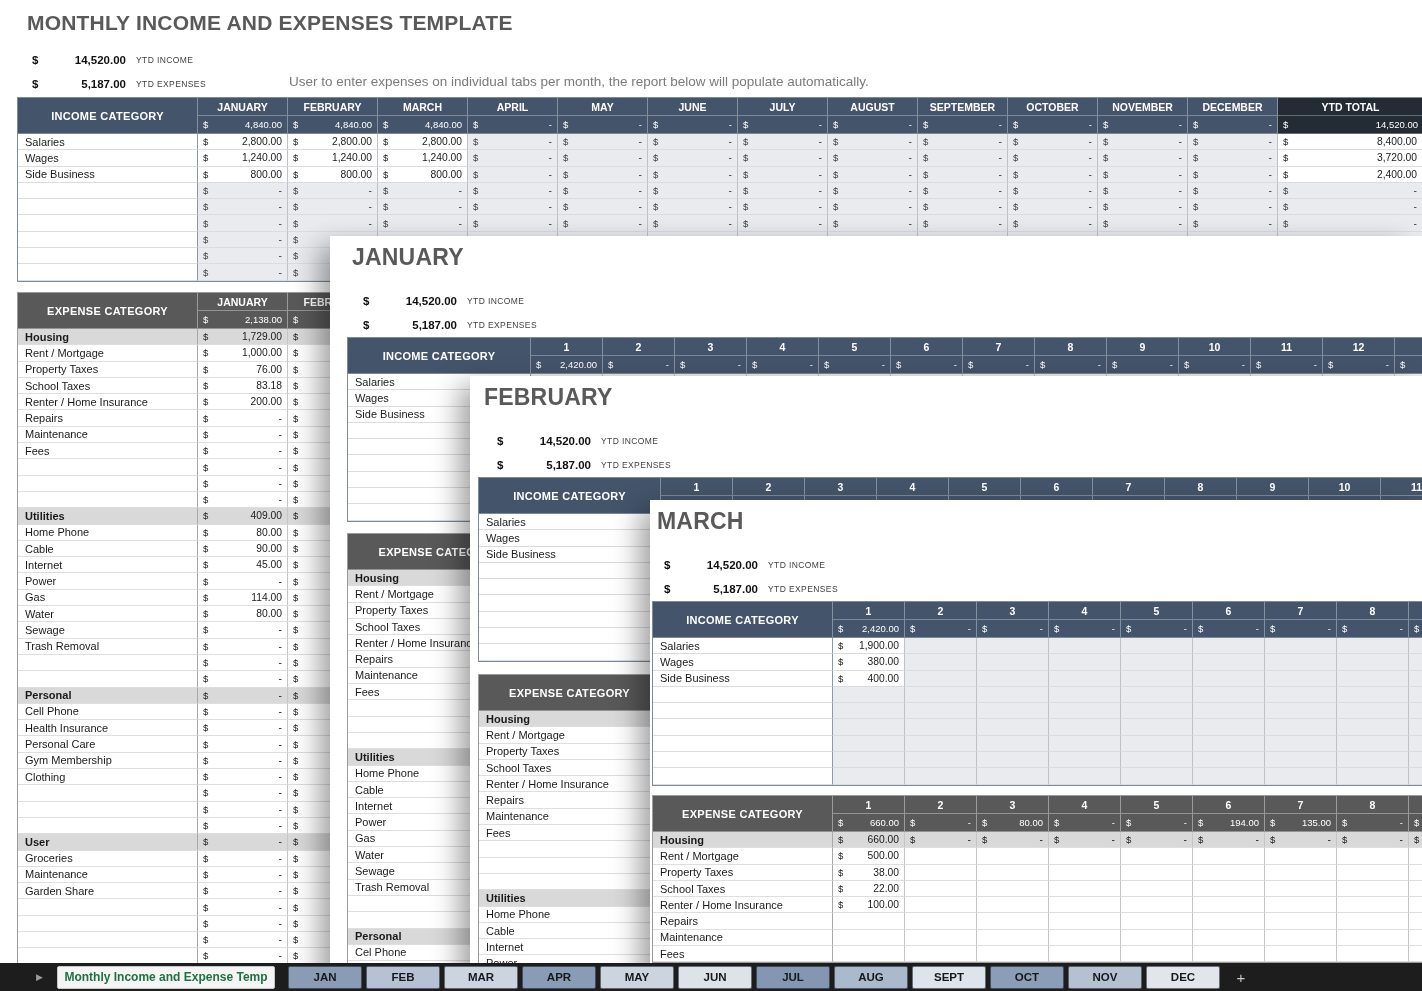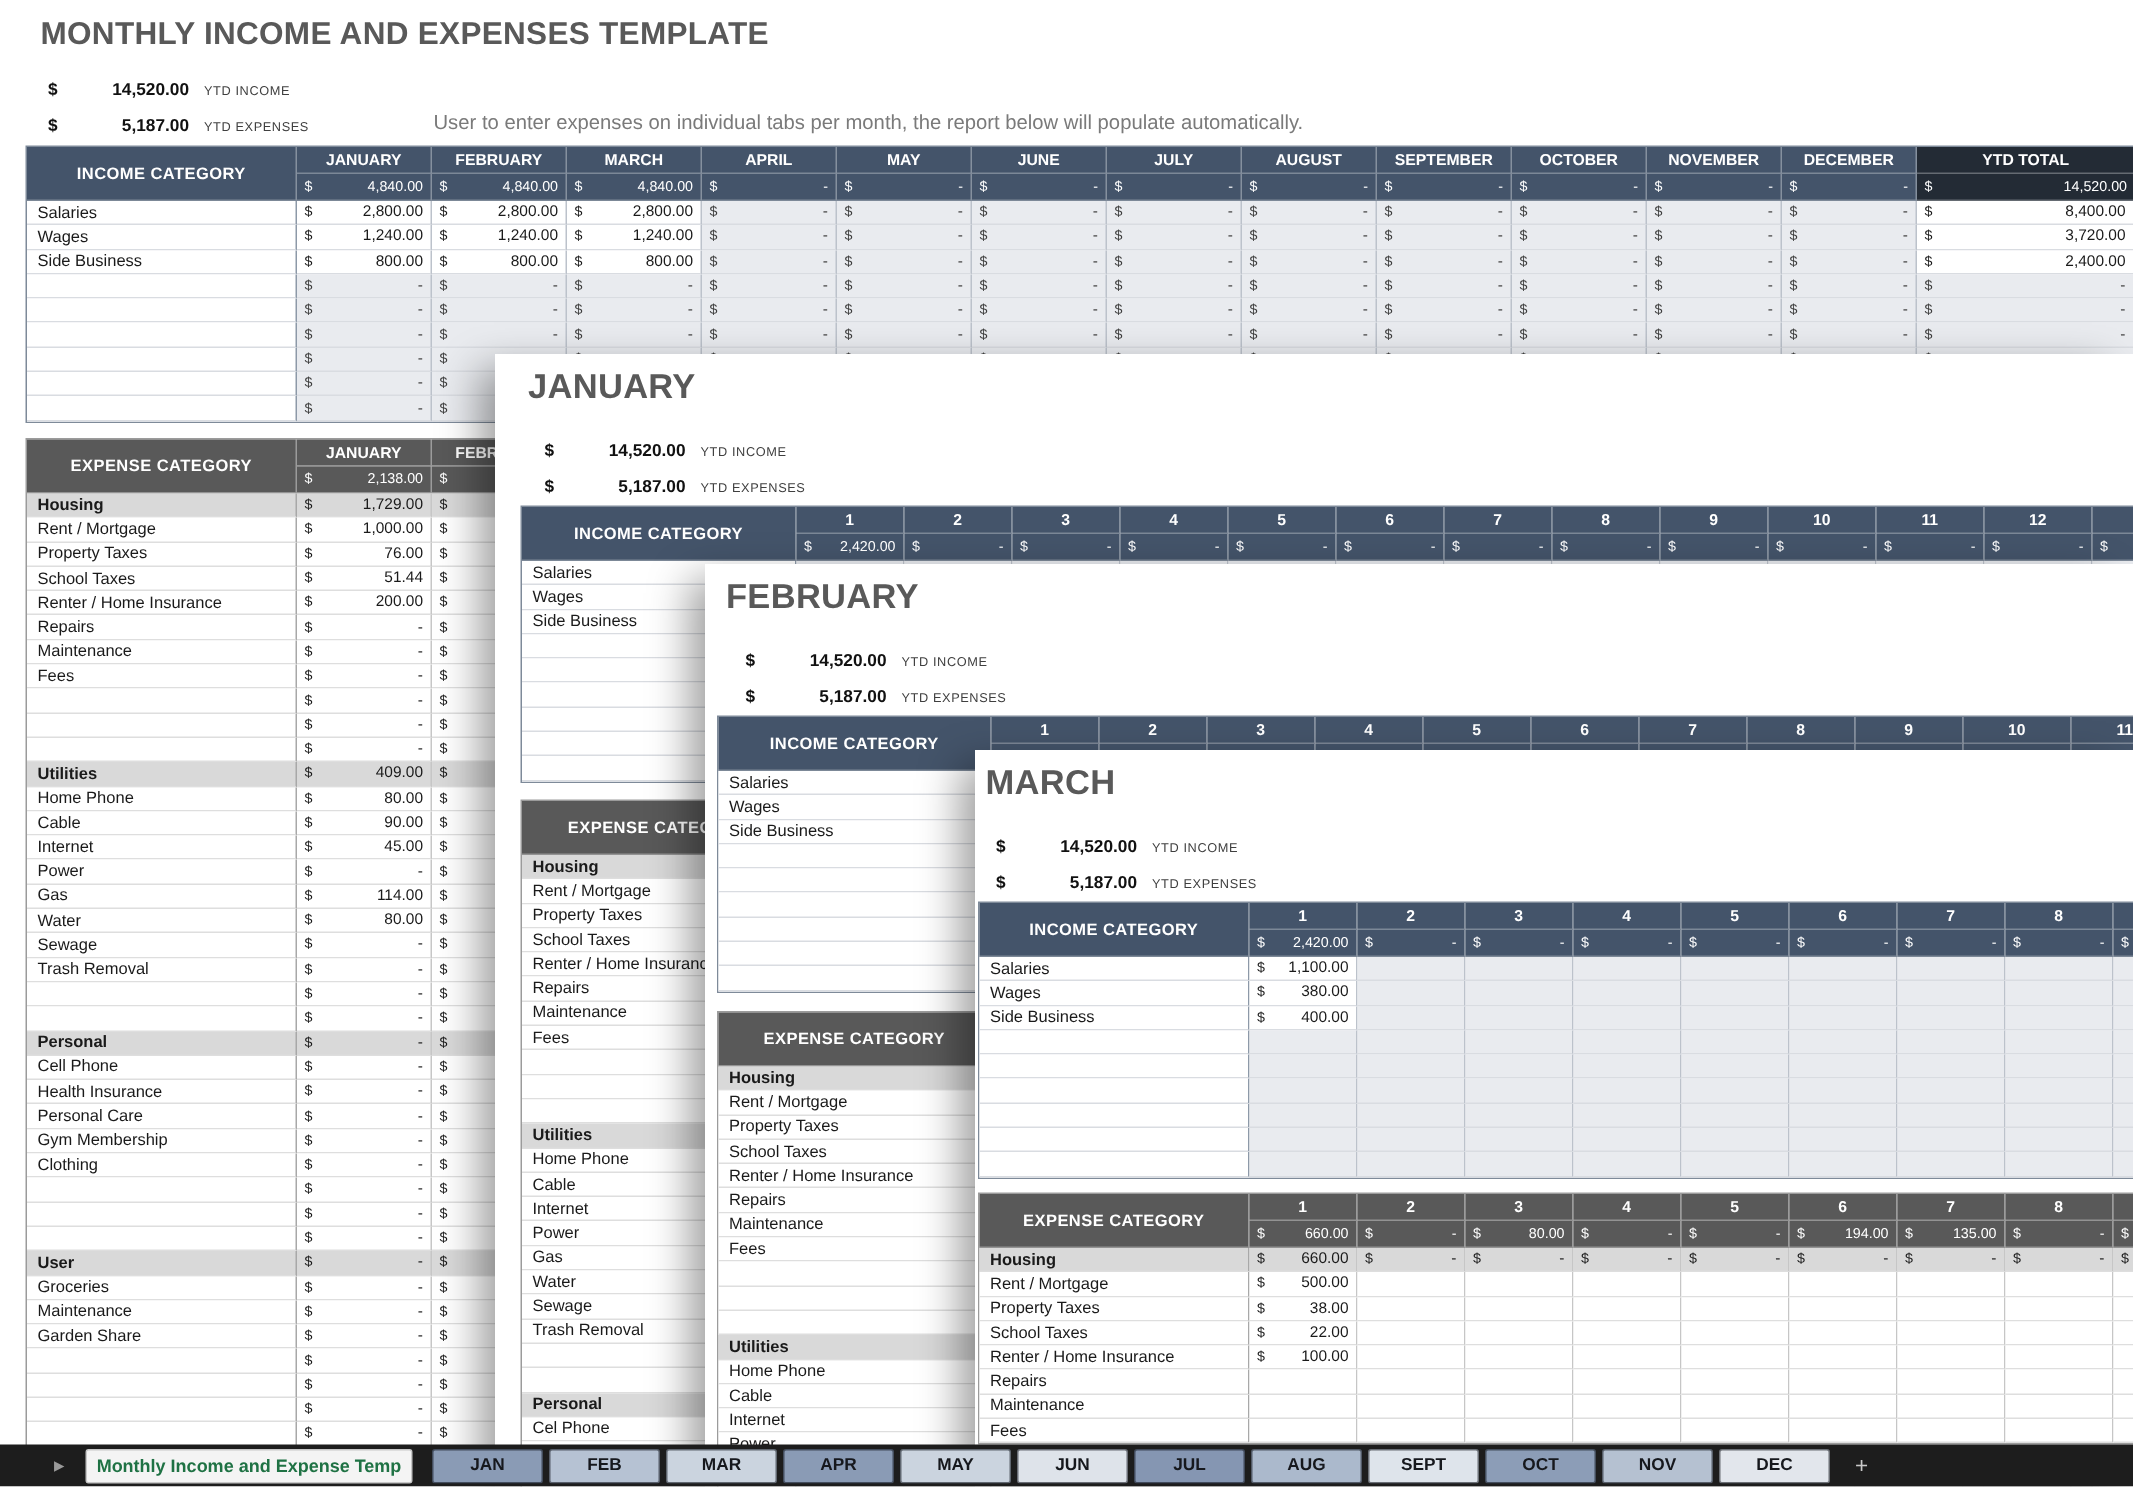--- a/index.html
+++ b/index.html
@@ -860,21 +860,21 @@
         </div>
         <div class="vcell" style="width: 90px;">
           <span>$</span>
           <span>-</span>
         </div>
       </div>
       <div class="row">
         <div class="lcell" style="width: 180px;">School Taxes</div>
         <div class="vcell" style="width: 90px;">
           <span>$</span>
-          <span>51.44</span>
+          <span>83.18</span>
         </div>
         <div class="vcell" style="width: 90px;">
           <span>$</span>
           <span>-</span>
         </div>
         <div class="vcell" style="width: 90px;">
           <span>$</span>
           <span>-</span>
         </div>
         <div class="vcell" style="width: 90px;">
@@ -3909,21 +3909,21 @@
             <div class="tcell" style="width: 72px;">
               <span>$</span>
             </div>
           </div>
         </div>
       </div>
       <div class="row">
         <div class="lcell" style="width: 180px;">Salaries</div>
         <div class="vcell" style="width: 72px;">
           <span>$</span>
-          <span>1,100.00</span>
+          <span>1,900.00</span>
         </div>
         <div class="vcell mut" style="width: 72px;"></div>
         <div class="vcell mut" style="width: 72px;"></div>
         <div class="vcell mut" style="width: 72px;"></div>
         <div class="vcell mut" style="width: 72px;"></div>
         <div class="vcell mut" style="width: 72px;"></div>
         <div class="vcell mut" style="width: 72px;"></div>
         <div class="vcell mut" style="width: 72px;"></div>
         <div class="vcell mut" style="width: 72px;"></div>
       </div>

